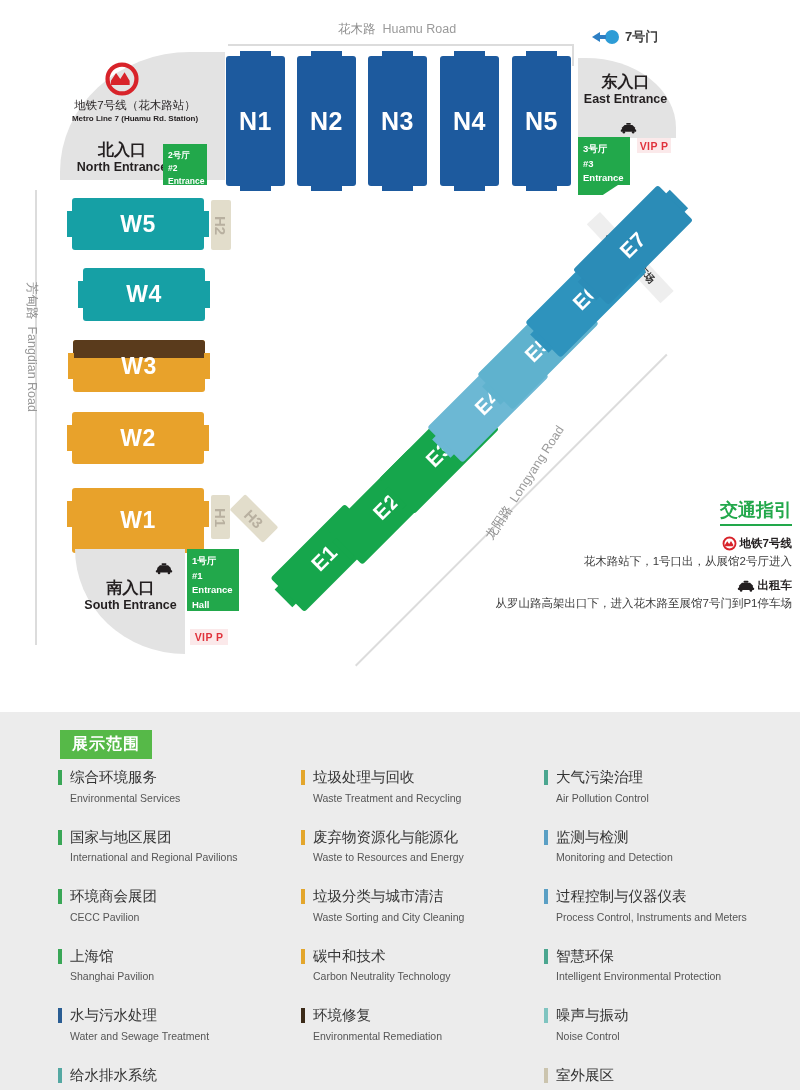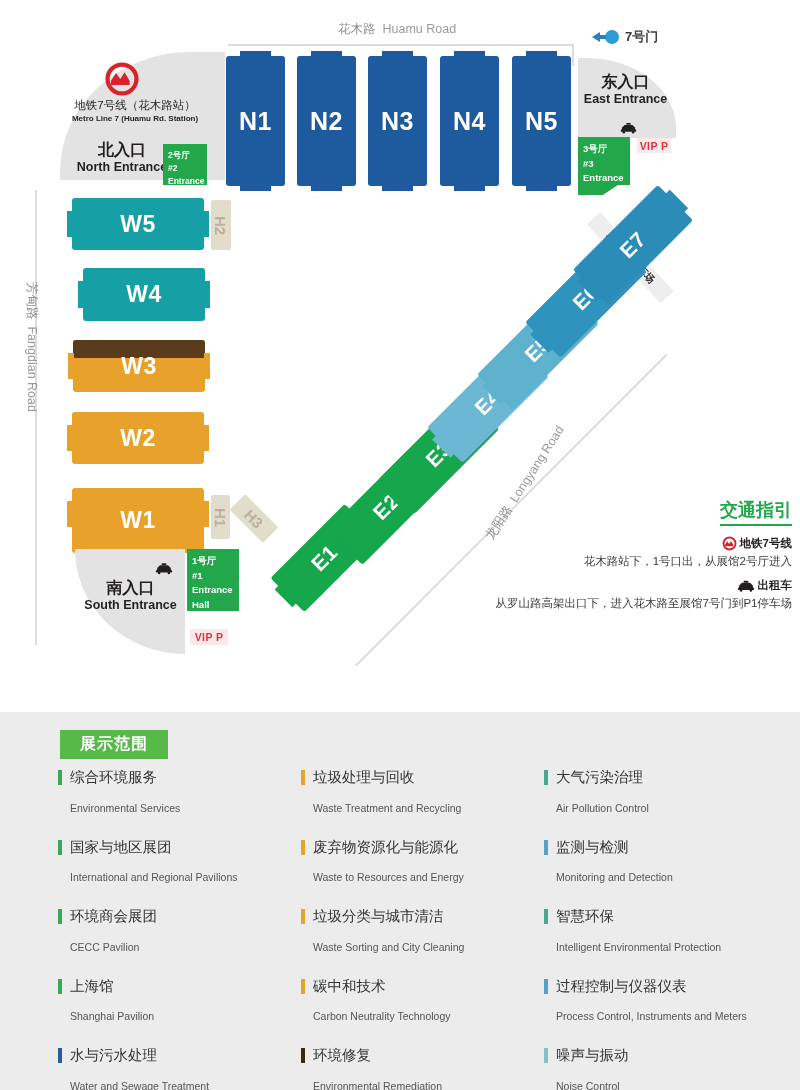--- a/index.html
+++ b/index.html
@@ -113,28 +113,28 @@
   .g-body{font-size:11.5px;color:#3a3a3a;margin-bottom:9px;}
 
   
   #legend{
     position:absolute;left:0;top:712px;width:800px;height:378px;
     background:#ececec;
   }
   .scope-badge{
     position:absolute;left:60px;top:18px;
     background:#56b948;color:#fff;font-size:16px;font-weight:bold;
-    padding:4px 20px;letter-spacing:1px;
+    padding:4px 12px;letter-spacing:1px;
   }
   .lg-cols{position:absolute;left:58px;top:56px;width:730px;display:flex;}
   .lg-col{width:243px;}
   .lg-item{margin-bottom:24px;position:relative;padding-left:12px;}
   .lg-bar{position:absolute;left:0;top:2px;width:4px;height:15px;}
   .lg-cn{font-size:14.5px;color:#333333;line-height:1.35;display:block;}
-  .lg-en{font-size:10.5px;color:#555555;margin-top:14px;display:block;}
+  .lg-en{font-size:10.5px;color:#555555;margin-top:4px;display:block;}
 </style>
 </head>
 <body>
 
 <div id="map">
 
   <div class="road-lbl" style="left:338px;top:21px;">
     <span class="cn">花木路</span>&nbsp;
     <span>Huamu Road</span>
   </div>
@@ -446,30 +446,30 @@
           <span class="lg-bar" style="background: rgb(75, 166, 143);"></span>
           <span class="lg-cn">大气污染治理</span>
           <span class="lg-en">Air Pollution Control</span>
         </div>
         <div class="lg-item">
           <span class="lg-bar" style="background: rgb(90, 159, 196);"></span>
           <span class="lg-cn">监测与检测</span>
           <span class="lg-en">Monitoring and Detection</span>
         </div>
         <div class="lg-item">
+          <span class="lg-bar" style="background: rgb(90, 159, 196);"></span>
+          <span class="lg-cn">过程控制与仪器仪表</span>
+          <span class="lg-en">Process Control, Instruments and Meters</span>
+        </div>
+        <div class="lg-item">
           <span class="lg-bar" style="background: rgb(75, 166, 143);"></span>
           <span class="lg-cn">智慧环保</span>
           <span class="lg-en">Intelligent Environmental Protection</span>
         </div>
         <div class="lg-item">
-          <span class="lg-bar" style="background: rgb(90, 159, 196);"></span>
-          <span class="lg-cn">过程控制与仪器仪表</span>
-          <span class="lg-en">Process Control, Instruments and Meters</span>
-        </div>
-        <div class="lg-item">
           <span class="lg-bar" style="background: rgb(127, 196, 192);"></span>
           <span class="lg-cn">噪声与振动</span>
           <span class="lg-en">Noise Control</span>
         </div>
         <div class="lg-item">
           <span class="lg-bar" style="background: rgb(203, 196, 174);"></span>
           <span class="lg-cn">室外展区</span>
           <span class="lg-en">Outdoor Zone</span>
         </div>
       </div>

